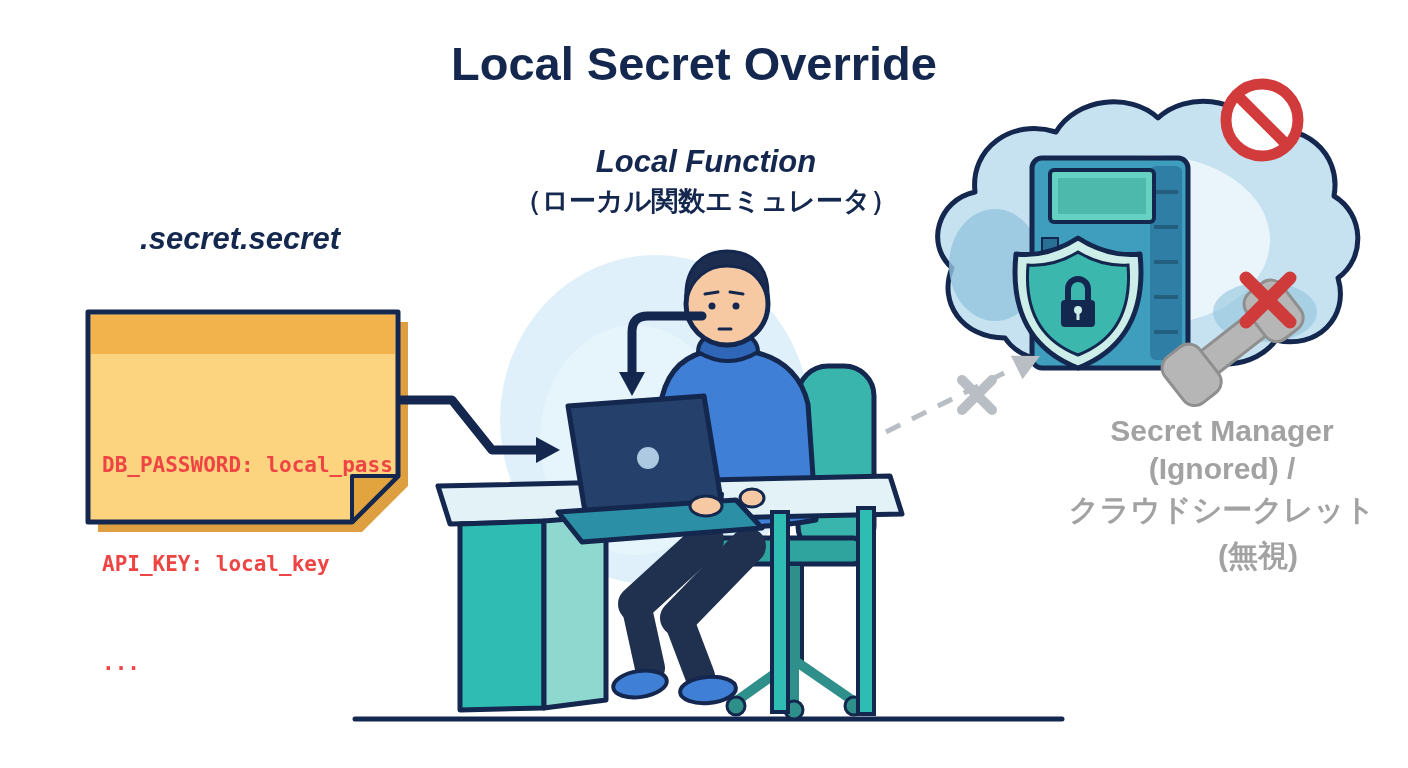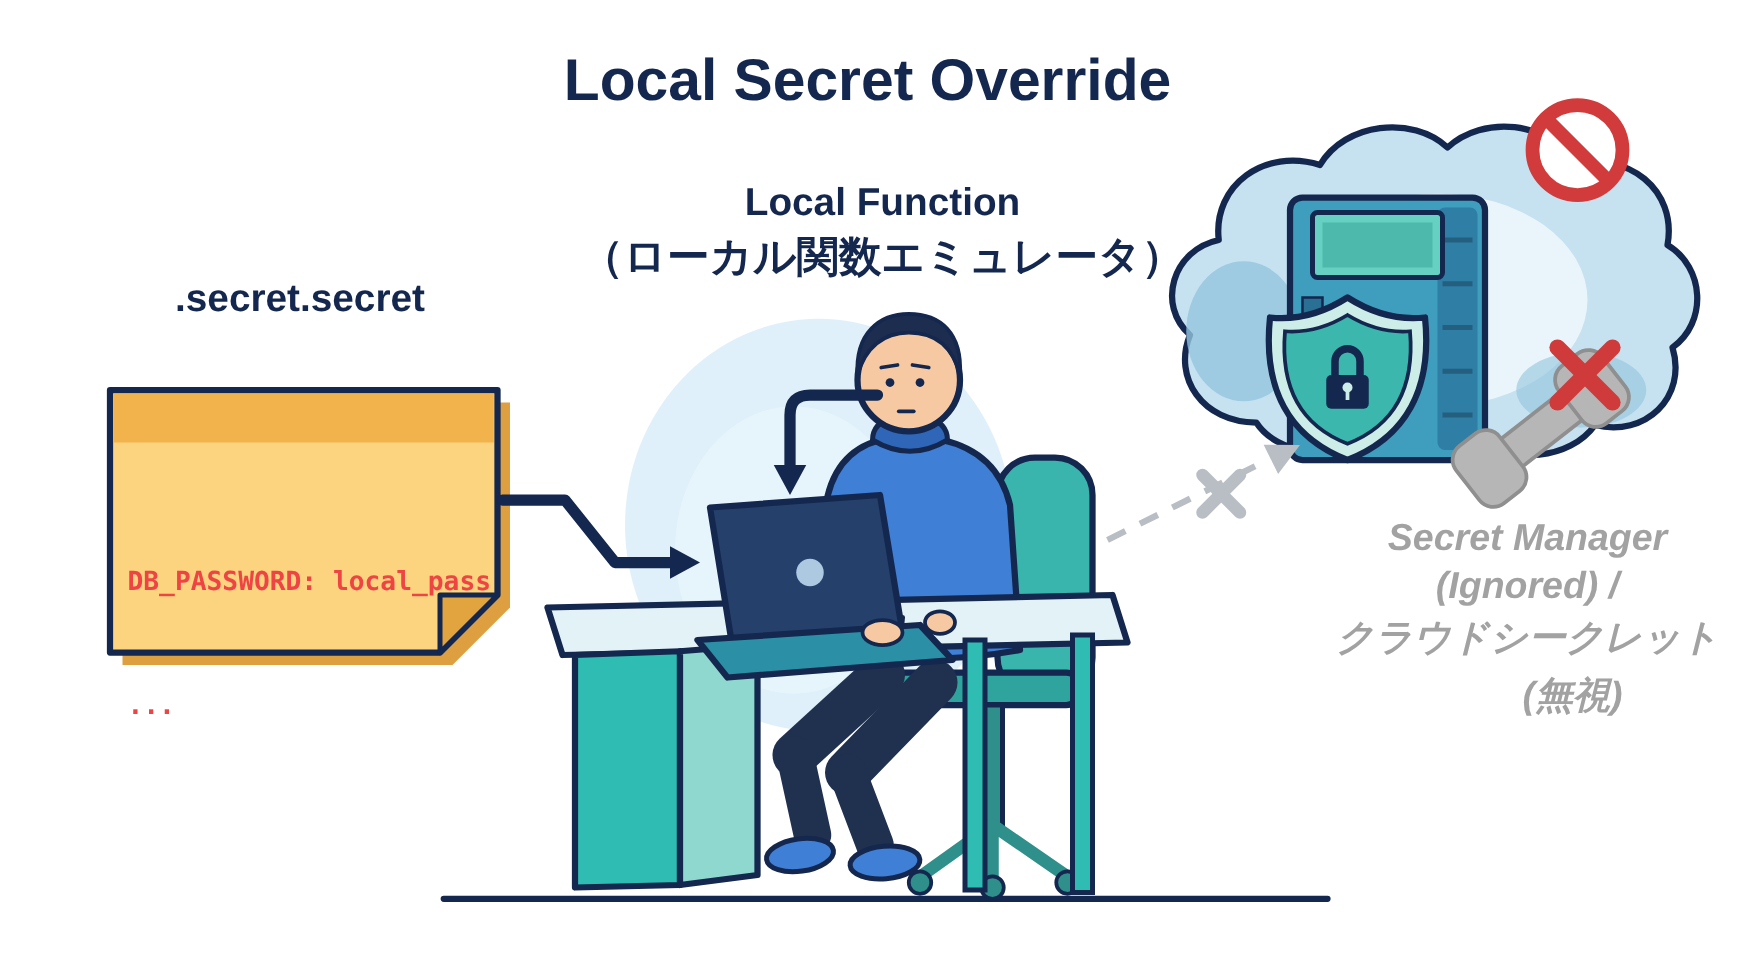--- a/index.html
+++ b/index.html
@@ -9,30 +9,30 @@
   }
   .canvas svg{position:absolute;left:0;top:0;}
   .title{
     position:absolute;left:694px;top:36px;transform:translateX(-50%);
     font-size:47px;font-weight:bold;color:#14274e;white-space:nowrap;
   }
   .lbl{
     position:absolute;transform:translateX(-50%);font-weight:bold;color:#14274e;
     text-align:center;white-space:nowrap;
   }
-  .lbl-en{font-size:31px;}
-  .lbl-jp{font-size:34px;}
+  .lbl-en{font-size:31px;font-style:italic;}
+  .lbl-jp{font-size:27px;}
   .code{
     position:absolute;left:102px;top:383px;
     font-family:"DejaVu Sans Mono",monospace;font-weight:600;
     font-size:21px;line-height:33px;color:#ef4444;white-space:pre;
   }
   .cap{
     position:absolute;transform:translateX(-50%);font-weight:bold;
-    color:#a3a2a2;font-size:30px;white-space:nowrap;font-style:italic;
+    color:#a3a2a2;font-size:30px;white-space:nowrap;
   }
 </style>
 </head>
 <body>
 
 <div class="canvas">
 
   <svg width="1408" height="768" viewBox="0 0 1408 768">
 
     <g>
@@ -179,20 +179,21 @@
 
   <div class="title">Local Secret Override</div>
 
   <div class="lbl lbl-en" style="left:706px;top:144px;">Local Function</div>
   <div class="lbl lbl-jp" style="left:706px;top:183px;">（ローカル関数エミュレータ）</div>
 
   <div class="lbl lbl-en" style="left:240px;top:221px;">.secret.secret</div>
 
   <div class="code">
     <div>DB_PASSWORD: local_pass</div>
+    <div>API_KEY: local_key</div>
     <div>...</div>
   </div>
 
   <div class="cap" style="left:1222px;top:414px;">Secret Manager</div>
   <div class="cap" style="left:1222px;top:490px;">クラウドシークレット</div>
   <div class="cap" style="left:1222px;top:452px;">(Ignored) /</div>
   <div class="cap" style="left:1222px;top:536px;margin-left:36px;">(無視)</div>
 
 </div>
 

